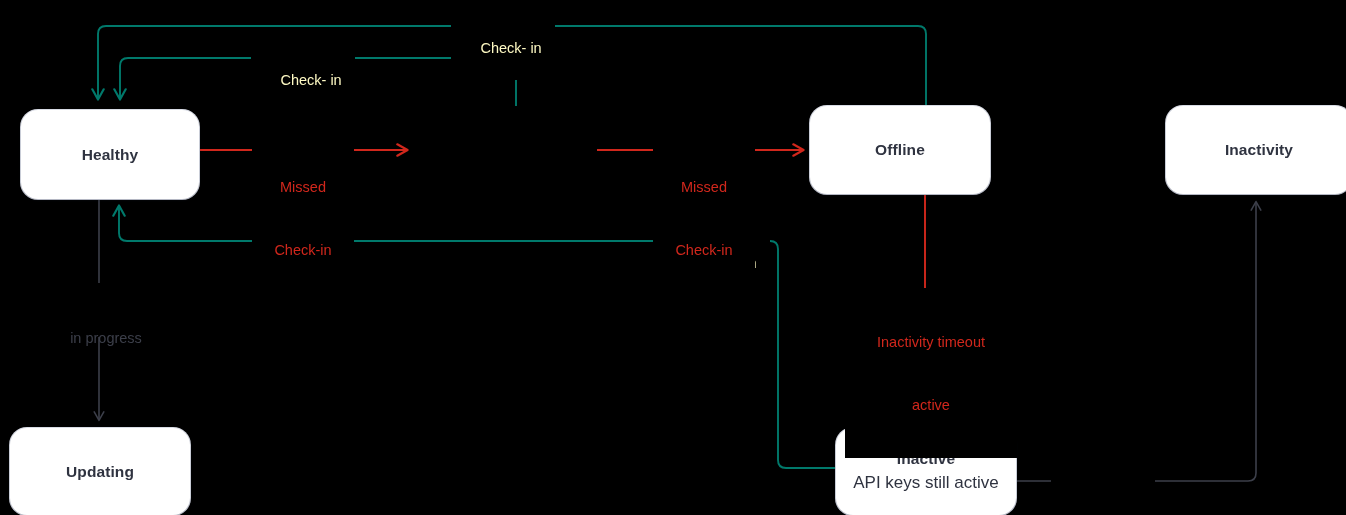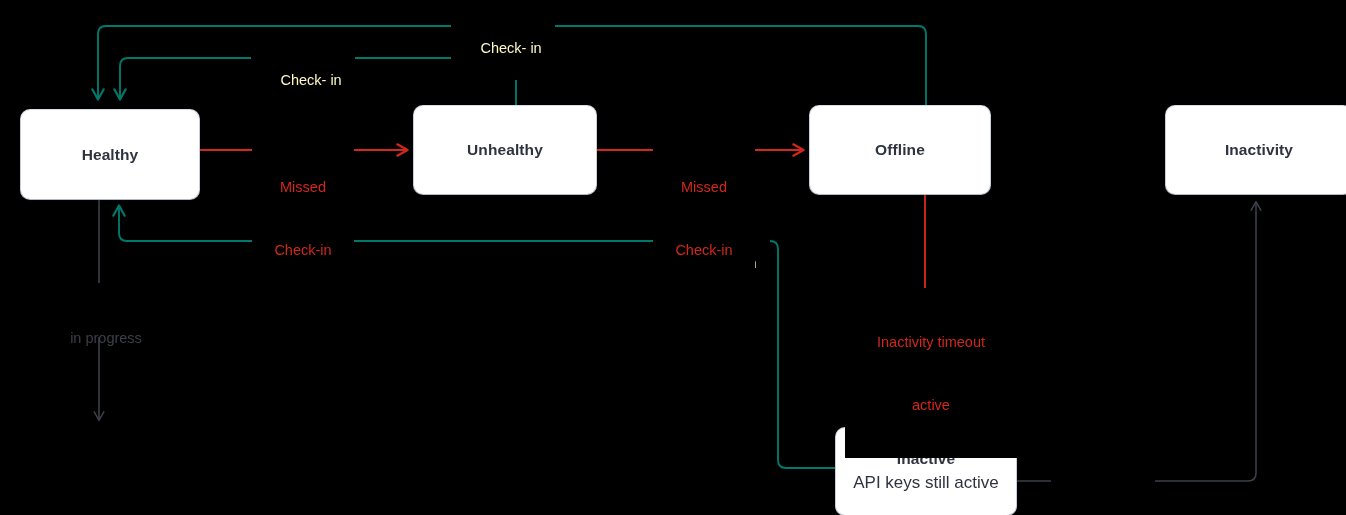--- a/index.html
+++ b/index.html
@@ -7,21 +7,21 @@
     position:relative;
     width:1346px;height:515px;
     background:#000000;
     font-family:"Liberation Sans", sans-serif;
     overflow:hidden;
   }
   #edges{position:absolute;left:0;top:0;width:1346px;height:515px;}
   .node{
     position:absolute;
     background:#ffffff;
-    border-radius:9px;
+    border-radius:17px;
     box-shadow:0 1px 3px rgba(20,25,45,.35), 0 0 0 1px #e3e6ef;
     display:flex;
     flex-direction:column;
     align-items:center;
     justify-content:center;
     box-sizing:border-box;
     z-index:3;
   }
   .node-title{
     font-size:15.5px;
@@ -94,32 +94,32 @@
 
       <path d="M1017,481 L1051,481" stroke="#3c3f4a" stroke-width="1.6"></path>
       <path d="M1155,481 L1248,481 Q1256,481 1256,473 L1256,202" stroke="#3c3f4a" stroke-width="1.6" marker-end="url(#ar-gray)"></path>
     </g>
   </svg>
 
   <div class="node" style="left:21px;top:110px;width:178px;height:89px;">
     <span class="node-title">Healthy</span>
   </div>
 
-  <div class="node" style="left:414px;top:106px;width:182px;height:88px;">
-    <span class="node-title">Unhealthy</span>
-  </div>
 
   <div class="node" style="left:810px;top:106px;width:180px;height:88px;">
     <span class="node-title">Offline</span>
   </div>
 
   <div class="node" style="left:1166px;top:106px;width:186px;height:88px;">
     <span class="node-title">Inactivity</span>
   </div>
 
+  <div class="node" style="left:10px;top:428px;width:180px;height:87px;">
+    <span class="node-title">Updating</span>
+  </div>
 
   <div class="node" style="left:836px;top:428px;width:180px;height:87px;">
     <span class="node-title">Inactive</span>
     <span class="node-sub">API keys still active</span>
   </div>
 
   <div class="edge-label lab-green" style="left:451px;top:17px;width:92px;">
     <span>Check- in</span>
   </div>
 

